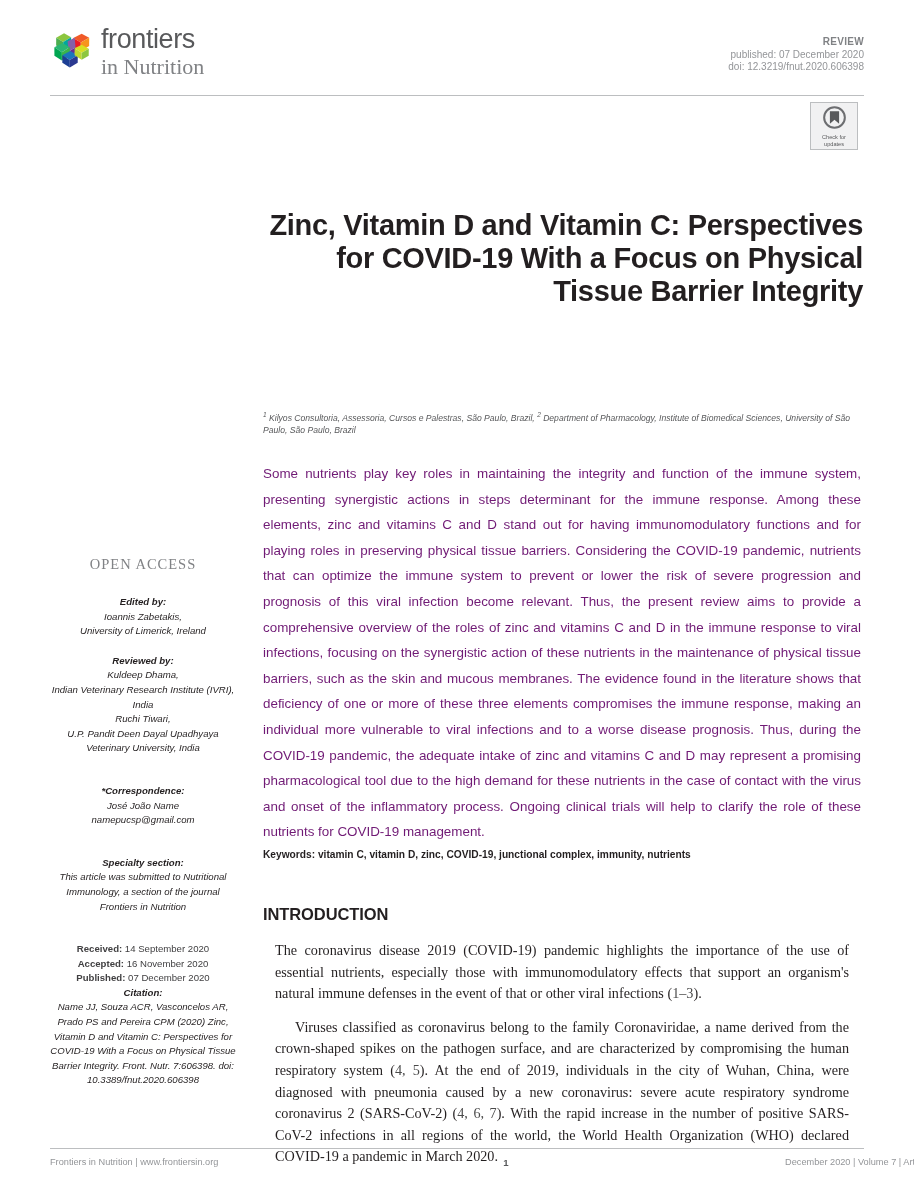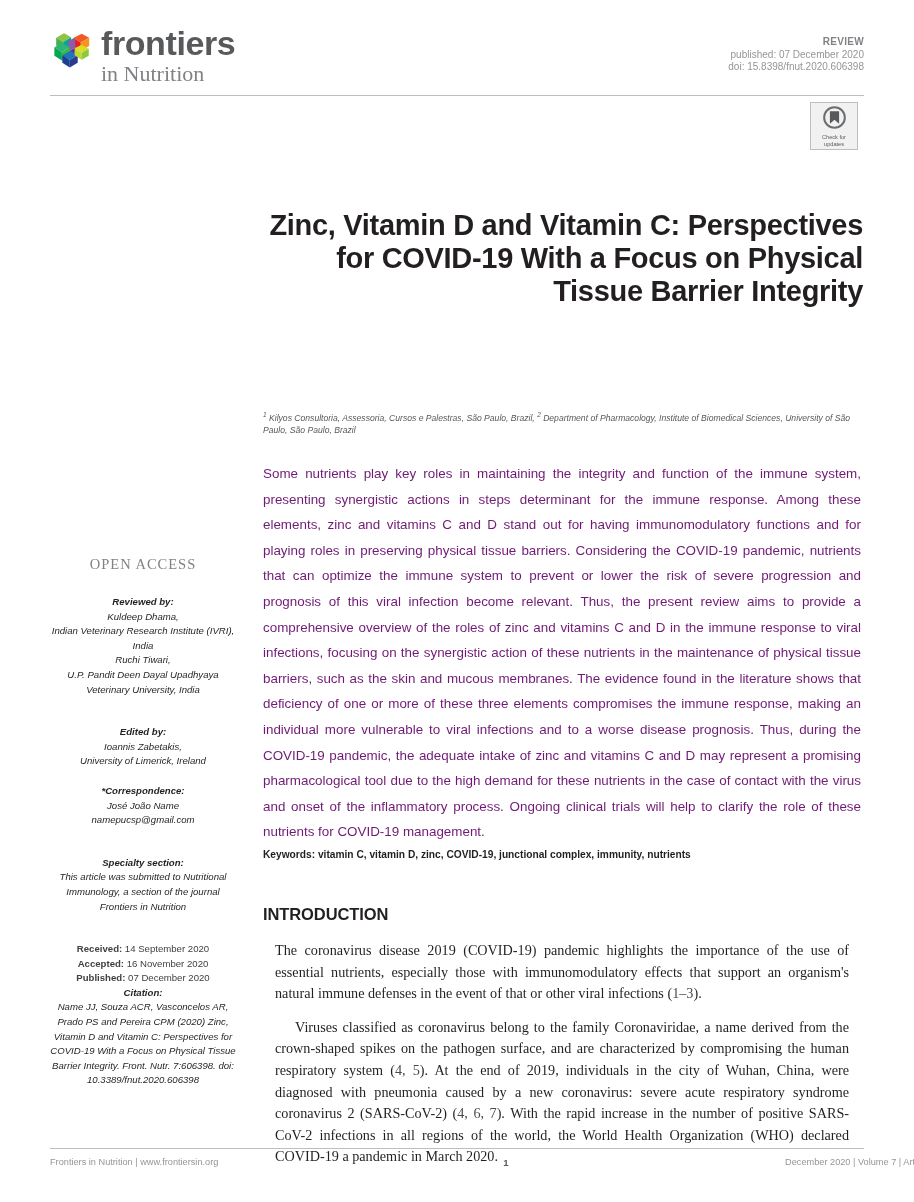--- a/index.html
+++ b/index.html
@@ -43,22 +43,22 @@
     width: 44px;
     height: 44px;
     margin-top: 2px;
     flex: 0 0 auto;
   }
   .brand-words {
     margin-left: 7px;
     line-height: 1;
   }
   .brand-line1 {
-    font-size: 34px;
-    font-weight: bold;
+    font-size: 27px;
+    font-weight: normal;
     color: #58595b;
     letter-spacing: -0.4px;
     display: block;
     font-family: "Liberation Sans", sans-serif;
   }
   .brand-line2 {
     font-size: 22px;
     color: #808285;
     display: block;
     margin-top: 3px;
@@ -295,21 +295,21 @@
       </svg>
       <span class="brand-words">
         <span class="brand-line1">frontiers</span>
         <span class="brand-line2">in Nutrition</span>
       </span>
     </div>
 
     <div class="pubinfo">
       <div class="ptype">REVIEW</div>
       <div>published: 07 December 2020</div>
-      <div>doi: 15.8398/fnut.2020.606398</div>
+      <div>doi: 12.3219/fnut.2020.606398</div>
     </div>
   </div>
 
   <div class="rule-top"></div>
 
   <div class="crossmark">
     <svg class="cm-circle" viewBox="0 0 40 40">
       <circle cx="20" cy="20" r="18" fill="none" stroke="#6d6e71" stroke-width="3.5"></circle>
       <path d="M12 9 L28 9 L28 31 L20 24 L12 31 Z" fill="#58595b"></path>
     </svg>
@@ -330,34 +330,34 @@
 
   <div class="body-text">
     <p>The coronavirus disease 2019 (COVID-19) pandemic highlights the importance of the use of essential nutrients, especially those with immunomodulatory effects that support an organism's natural immune defenses in the event of that or other viral infections (<span class="cite">1–3</span>).</p>
     <p>Viruses classified as coronavirus belong to the family Coronaviridae, a name derived from the crown-shaped spikes on the pathogen surface, and are characterized by compromising the human respiratory system (<span class="cite">4, 5</span>). At the end of 2019, individuals in the city of Wuhan, China, were diagnosed with pneumonia caused by a new coronavirus: severe acute respiratory syndrome coronavirus 2 (SARS-CoV-2) (<span class="cite">4, 6, 7</span>). With the rapid increase in the number of positive SARS-CoV-2 infections in all regions of the world, the World Health Organization (WHO) declared COVID-19 a pandemic in March 2020.</p>
   </div>
 
   <div class="sidebar">
 
     <div class="oa">OPEN ACCESS</div>
 
+    <div class="sb-block">
+      <span class="sb-lbl">Edited by:</span>
+      <span style="white-space:pre-line;">Ioannis Zabetakis,
+University of Limerick, Ireland</span>
+    </div>
+
     <div class="sb-block sb-gap-lg">
       <span class="sb-lbl">Reviewed by:</span>
       <span style="white-space:pre-line;">Kuldeep Dhama,
 Indian Veterinary Research Institute (IVRI), India
 Ruchi Tiwari,
 U.P. Pandit Deen Dayal Upadhyaya Veterinary University, India</span>
     </div>
 
-    <div class="sb-block">
-      <span class="sb-lbl">Edited by:</span>
-      <span style="white-space:pre-line;">Ioannis Zabetakis,
-University of Limerick, Ireland</span>
-    </div>
-
     <div class="sb-block sb-gap-lg">
       <span class="sb-lbl">*Correspondence:</span>
       <div>José João Name</div>
       <div>namepucsp@gmail.com</div>
     </div>
 
     <div class="sb-block sb-gap-lg">
       <span class="sb-lbl">Specialty section:</span>
       <span>This article was submitted to Nutritional Immunology, a section of the journal Frontiers in Nutrition</span>
     </div>

